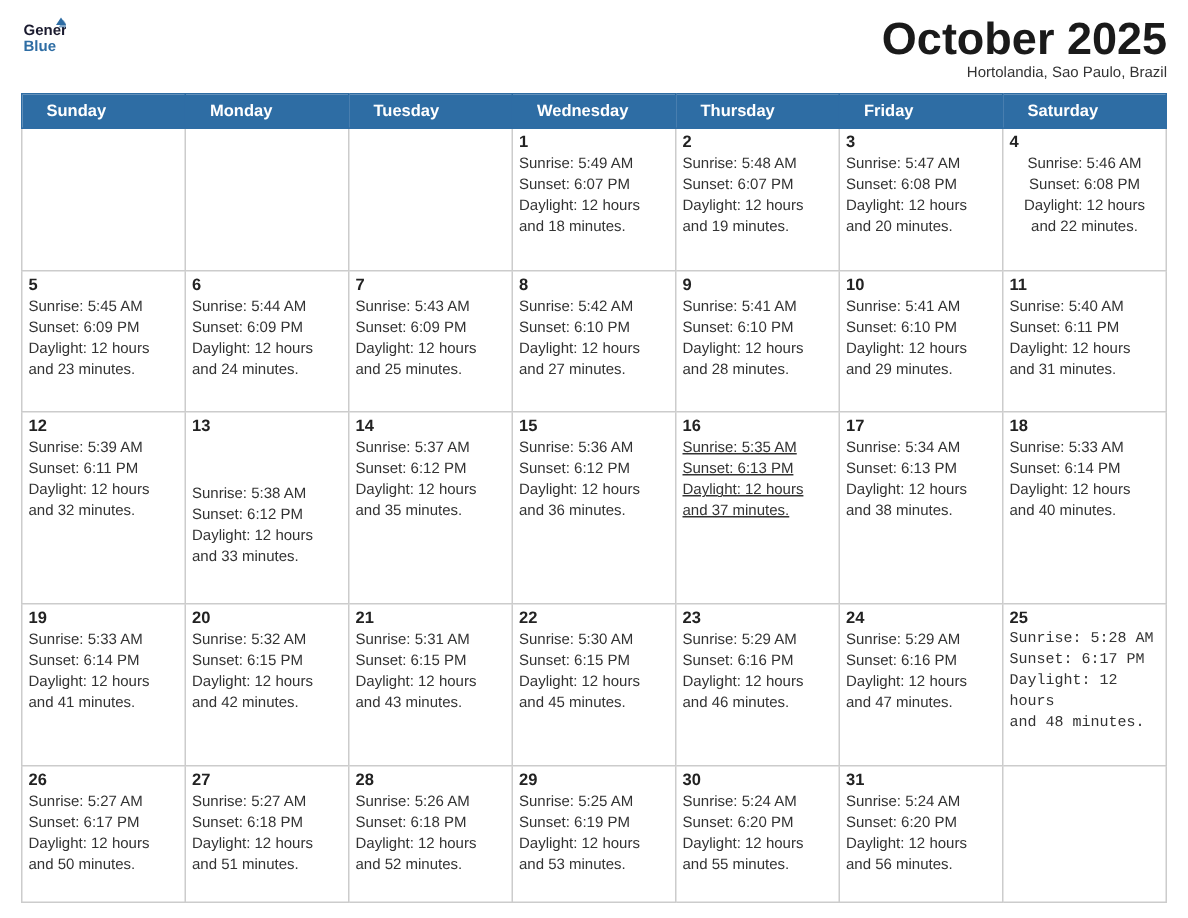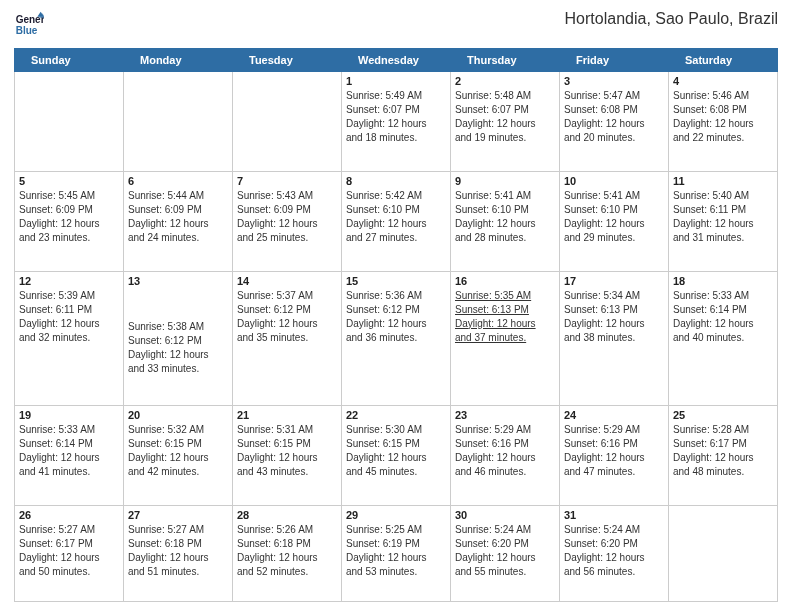--- a/index.html
+++ b/index.html
@@ -35,21 +35,21 @@
     .title-area {
       text-align: right;
     }
     .main-title {
       font-size: 30px;
       font-weight: bold;
       color: #1a1a1a;
       line-height: 1.1;
     }
     .subtitle {
-      font-size: 16px;
+      font-size: 10px;
       color: #333;
     }
     .calendar {
       flex: 1;
       border: 1px solid #ccc;
       border-collapse: collapse;
       width: 100%;
       table-layout: fixed;
     }
     .calendar th {
@@ -95,20 +95,21 @@
   <div class="header">
     <div class="logo">
       <svg class="logo-icon" viewBox="0 0 36 36">
         <text x="2" y="16" font-size="12" font-weight="bold" fill="#1a1a2e">General</text>
         <text x="2" y="29" font-size="12" font-weight="bold" fill="#2e6da4">Blue</text>
         <polygon points="28,8 36,8 32,2" fill="#2e6da4"></polygon>
         <polygon points="30,10 38,10 34,4" fill="#2e6da4" opacity="0.6"></polygon>
       </svg>
     </div>
     <div class="title-area">
+      <div class="main-title">October 2025</div>
       <div class="subtitle">Hortolandia, Sao Paulo, Brazil</div>
     </div>
   </div>
 
   <table class="calendar">
     <thead>
       <tr>
         <th>Sunday</th>
         <th>Monday</th>
         <th>Tuesday</th>
@@ -139,21 +140,21 @@
           </td>
           <td>
             <span class="day-num">3</span>
             <div class="day-info" style="white-space: pre-wrap;">Sunrise: 5:47 AM
 Sunset: 6:08 PM
 Daylight: 12 hours
 and 20 minutes.</div>
           </td>
           <td>
             <span class="day-num">4</span>
-            <div class="day-info" style="white-space: pre-wrap;">Sunrise: 5:46 AM
+            <div class="day-info" style="white-space: pre-wrap; text-align: center;">Sunrise: 5:46 AM
 Sunset: 6:08 PM
 Daylight: 12 hours
 and 22 minutes.</div>
           </td>
         </tr>
         <tr>
           <td>
             <span class="day-num">5</span>
             <div class="day-info" style="white-space: pre-wrap;">Sunrise: 5:45 AM
 Sunset: 6:09 PM
@@ -292,21 +293,21 @@
           </td>
           <td>
             <span class="day-num">24</span>
             <div class="day-info" style="white-space: pre-wrap;">Sunrise: 5:29 AM
 Sunset: 6:16 PM
 Daylight: 12 hours
 and 47 minutes.</div>
           </td>
           <td>
             <span class="day-num">25</span>
-            <div class="day-info" style="white-space: pre-wrap;">Sunrise: 5:28 AM
+            <div class="day-info" style="white-space: pre-wrap; font-family: Liberation Mono, monospace;">Sunrise: 5:28 AM
 Sunset: 6:17 PM
 Daylight: 12 hours
 and 48 minutes.</div>
           </td>
         </tr>
         <tr>
           <td>
             <span class="day-num">26</span>
             <div class="day-info" style="white-space: pre-wrap;">Sunrise: 5:27 AM
 Sunset: 6:17 PM

